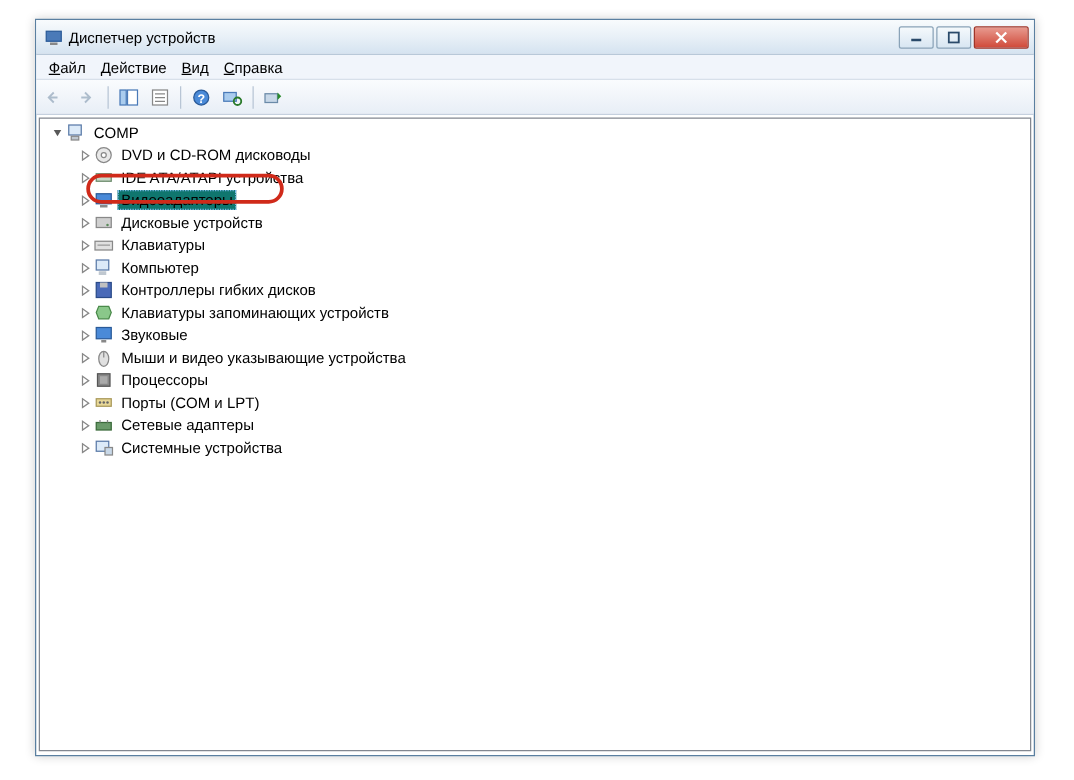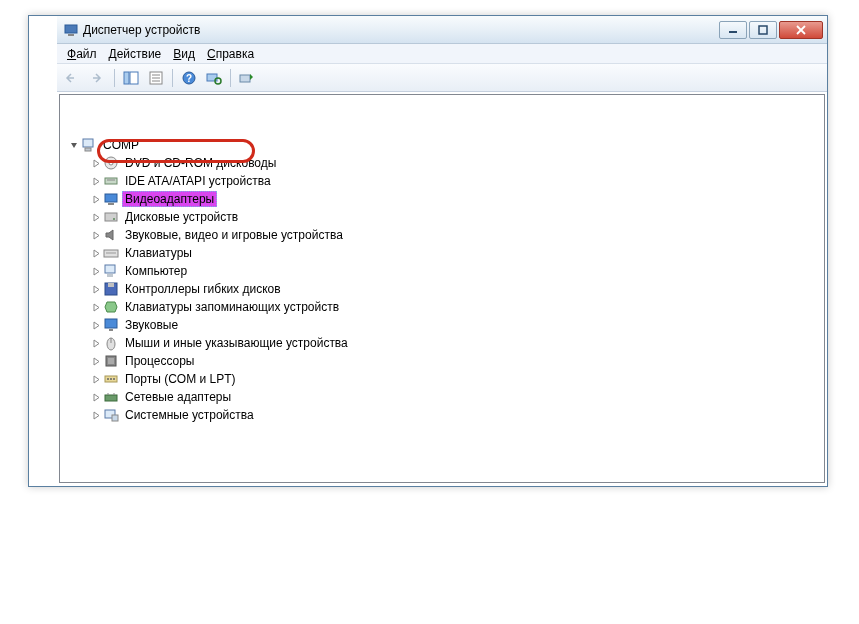--- a/index.html
+++ b/index.html
@@ -1,38 +1,38 @@
 <!DOCTYPE html>
 <html><head>
 <meta charset="utf-8">
 <style>
 * { box-sizing: border-box; margin: 0; padding: 0; }
 body { font-family: "Segoe UI", Tahoma, sans-serif; font-size: 12px; background: #fff; width: 859px; height: 624px; overflow: hidden; }
-.window { position: absolute; left: 28px; top: 15px; width: 800px; height: 472px; border: 1px solid #5a7fa0; background: #fff; box-shadow: 0 0 8px rgba(0,0,0,0.2); display: flex; flex-direction: column; padding-left: 28px; }
+.window { position: absolute; left: 28px; top: 15px; width: 800px; height: 590px; border: 1px solid #5a7fa0; background: #fff; box-shadow: 0 0 8px rgba(0,0,0,0.2); display: flex; flex-direction: column; }
 .titlebar { height: 28px; background: linear-gradient(to bottom, #f8fbfd 0%, #e8f0f7 50%, #d5e3f0 100%); border-bottom: 1px solid #b8c8d8; display: flex; align-items: center; padding: 0 4px 0 6px; }
 .title-icon { width: 16px; height: 16px; margin-right: 4px; display: inline-flex; align-items: center; justify-content: center; }
 .title-text { flex: 1; font-size: 12px; color: #000; }
 .win-controls { display: flex; gap: 2px; }
 .win-btn { width: 28px; height: 18px; border: 1px solid #8aa3b8; border-radius: 2px; background: linear-gradient(to bottom, #f5f9fc, #d8e6f2); display: flex; align-items: center; justify-content: center; cursor: pointer; font-size: 10px; color: #2a4a6a; }
 .win-btn.close { background: linear-gradient(to bottom, #e89a8f, #d04a3a); border-color: #a03528; color: #fff; width: 44px; }
 .win-btn.close svg { stroke: #fff; }
 .menubar { height: 20px; background: #f1f5fb; display: flex; align-items: flex-end; padding: 0 4px; border-bottom: 1px solid #d8e0ea; }
 .menu-item { padding: 2px 6px; cursor: pointer; }
 .menu-item u { text-decoration: underline; }
 .toolbar { height: 28px; background: linear-gradient(to bottom, #fafcfe, #e8eef6); border-bottom: 1px solid #c5d0de; display: flex; align-items: center; padding: 0 4px; gap: 1px; }
 .tool-btn { width: 24px; height: 22px; border: 1px solid transparent; border-radius: 2px; display: flex; align-items: center; justify-content: center; cursor: pointer; }
 .tool-btn.disabled { opacity: 0.4; cursor: default; }
 .tool-sep { width: 1px; height: 18px; background: #b8c5d5; margin: 0 3px; }
 .content { flex: 1; border: 1px solid #828790; margin: 2px 2px 3px 2px; background: #fff; overflow: auto; padding: 2px 0; position: relative; }
 .tree-node { display: flex; align-items: center; height: 18px; padding-left: 4px; white-space: nowrap; cursor: pointer; }
 .tree-node .arrow { width: 12px; height: 12px; display: inline-flex; align-items: center; justify-content: center; margin-right: 1px; }
 .tree-node .icon { width: 16px; height: 16px; margin-right: 3px; display: inline-flex; align-items: center; justify-content: center; }
 .tree-node .label { padding: 1px 3px; }
-.tree-node.selected .label { background: #d946ef; border: 1px dotted #7ab7e8; padding: 0 2px; }
-.indent-1 { padding-left: 8px; margin-top: 39px; }
+.tree-node.selected .label { background: #0f766e; border: 1px dotted #7ab7e8; padding: 0 2px; }
+.indent-1 { padding-left: 8px; }
 .indent-2 { padding-left: 30px; }
 .highlight-ring { position: absolute; border: 3px solid #d02a1a; border-radius: 14px; pointer-events: none; }
 svg { display: block; }
 </style>
 </head>
 <body>
 
 <div class="window">
   <div class="titlebar">
     <span class="title-icon">
@@ -190,33 +190,20 @@
           <span class="label">Дисковые устройств</span>
         </div>
         <div class="tree-node indent-2">
           <span class="arrow">
             <svg width="9" height="9">
               <path d="M2 1 L7 4.5 L2 8 Z" fill="none" stroke="#888"></path>
             </svg>
           </span>
           <span class="icon">
             <svg width="16" height="16" viewBox="0 0 16 16">
-              <path d="M3 6 L6 6 L10 3 L10 13 L6 10 L3 10 Z" fill="#888" stroke="#666"></path>
-            </svg>
-          </span>
-          <span class="label">Звуковые, видео и игровые устройства</span>
-        </div>
-        <div class="tree-node indent-2">
-          <span class="arrow">
-            <svg width="9" height="9">
-              <path d="M2 1 L7 4.5 L2 8 Z" fill="none" stroke="#888"></path>
-            </svg>
-          </span>
-          <span class="icon">
-            <svg width="16" height="16" viewBox="0 0 16 16">
               <rect x="1" y="5" width="14" height="7" fill="#e0e0e0" stroke="#888"></rect>
               <line x1="3" y1="8" x2="13" y2="8" stroke="#999"></line>
             </svg>
           </span>
           <span class="label">Клавиатуры</span>
         </div>
         <div class="tree-node indent-2">
           <span class="arrow">
             <svg width="9" height="9">
               <path d="M2 1 L7 4.5 L2 8 Z" fill="none" stroke="#888"></path>
@@ -276,21 +263,21 @@
             <svg width="9" height="9">
               <path d="M2 1 L7 4.5 L2 8 Z" fill="none" stroke="#888"></path>
             </svg>
           </span>
           <span class="icon">
             <svg width="16" height="16" viewBox="0 0 16 16">
               <ellipse cx="8" cy="9" rx="4" ry="6" fill="#e0e0e0" stroke="#888"></ellipse>
               <line x1="8" y1="3" x2="8" y2="8" stroke="#888"></line>
             </svg>
           </span>
-          <span class="label">Мыши и иные указывающие устройства</span>
+          <span class="label">Мыши и видео указывающие устройства</span>
         </div>
         <div class="tree-node indent-2">
           <span class="arrow">
             <svg width="9" height="9">
               <path d="M2 1 L7 4.5 L2 8 Z" fill="none" stroke="#888"></path>
             </svg>
           </span>
           <span class="icon">
             <svg width="16" height="16" viewBox="0 0 16 16">
               <rect x="3" y="3" width="10" height="10" fill="#888" stroke="#555"></rect>

